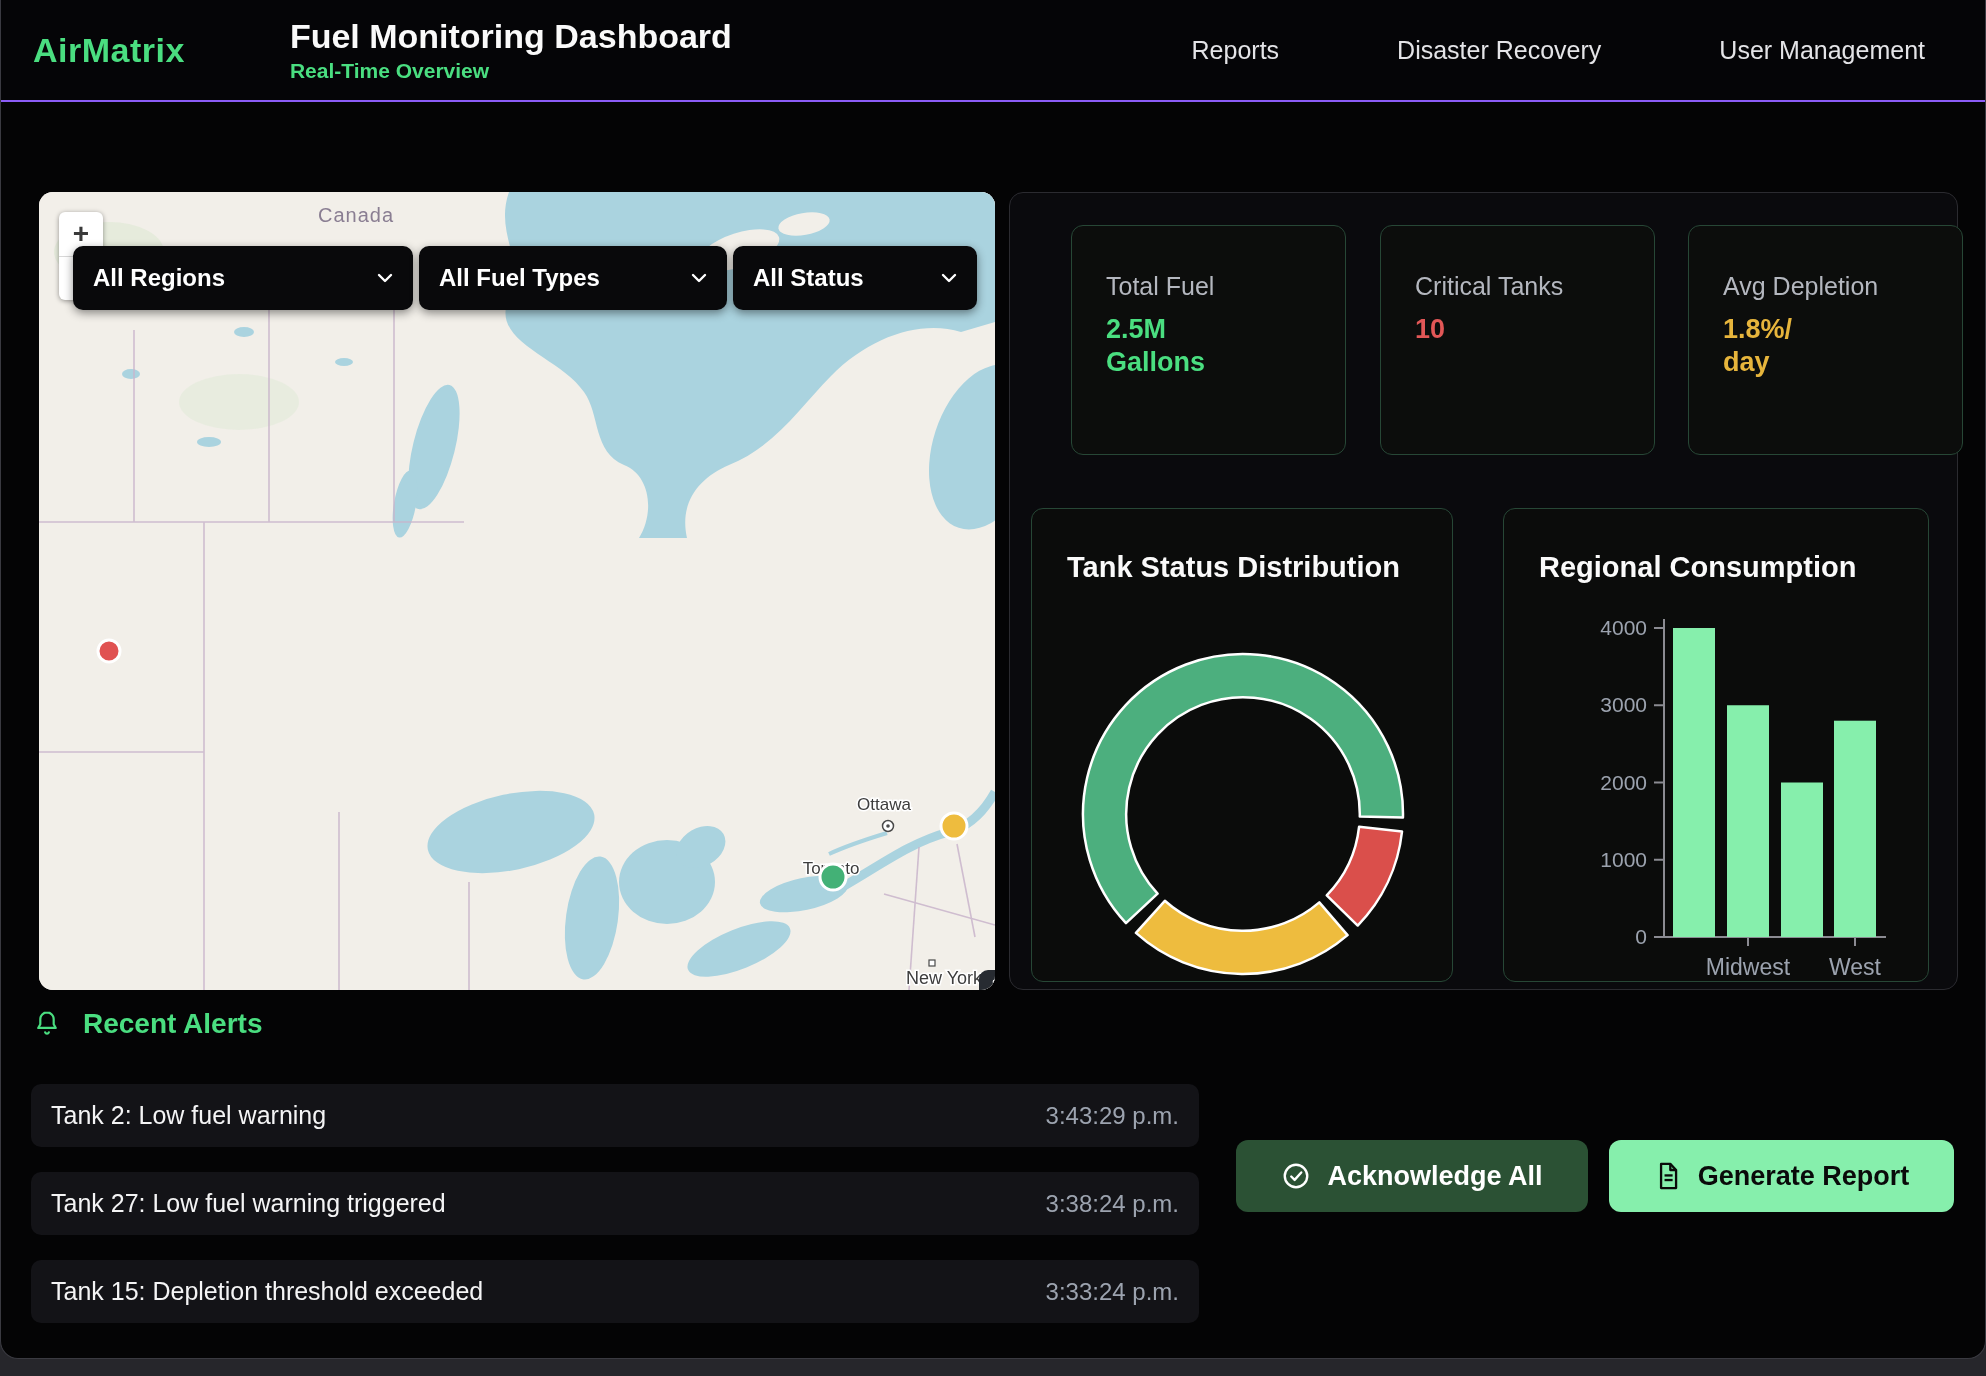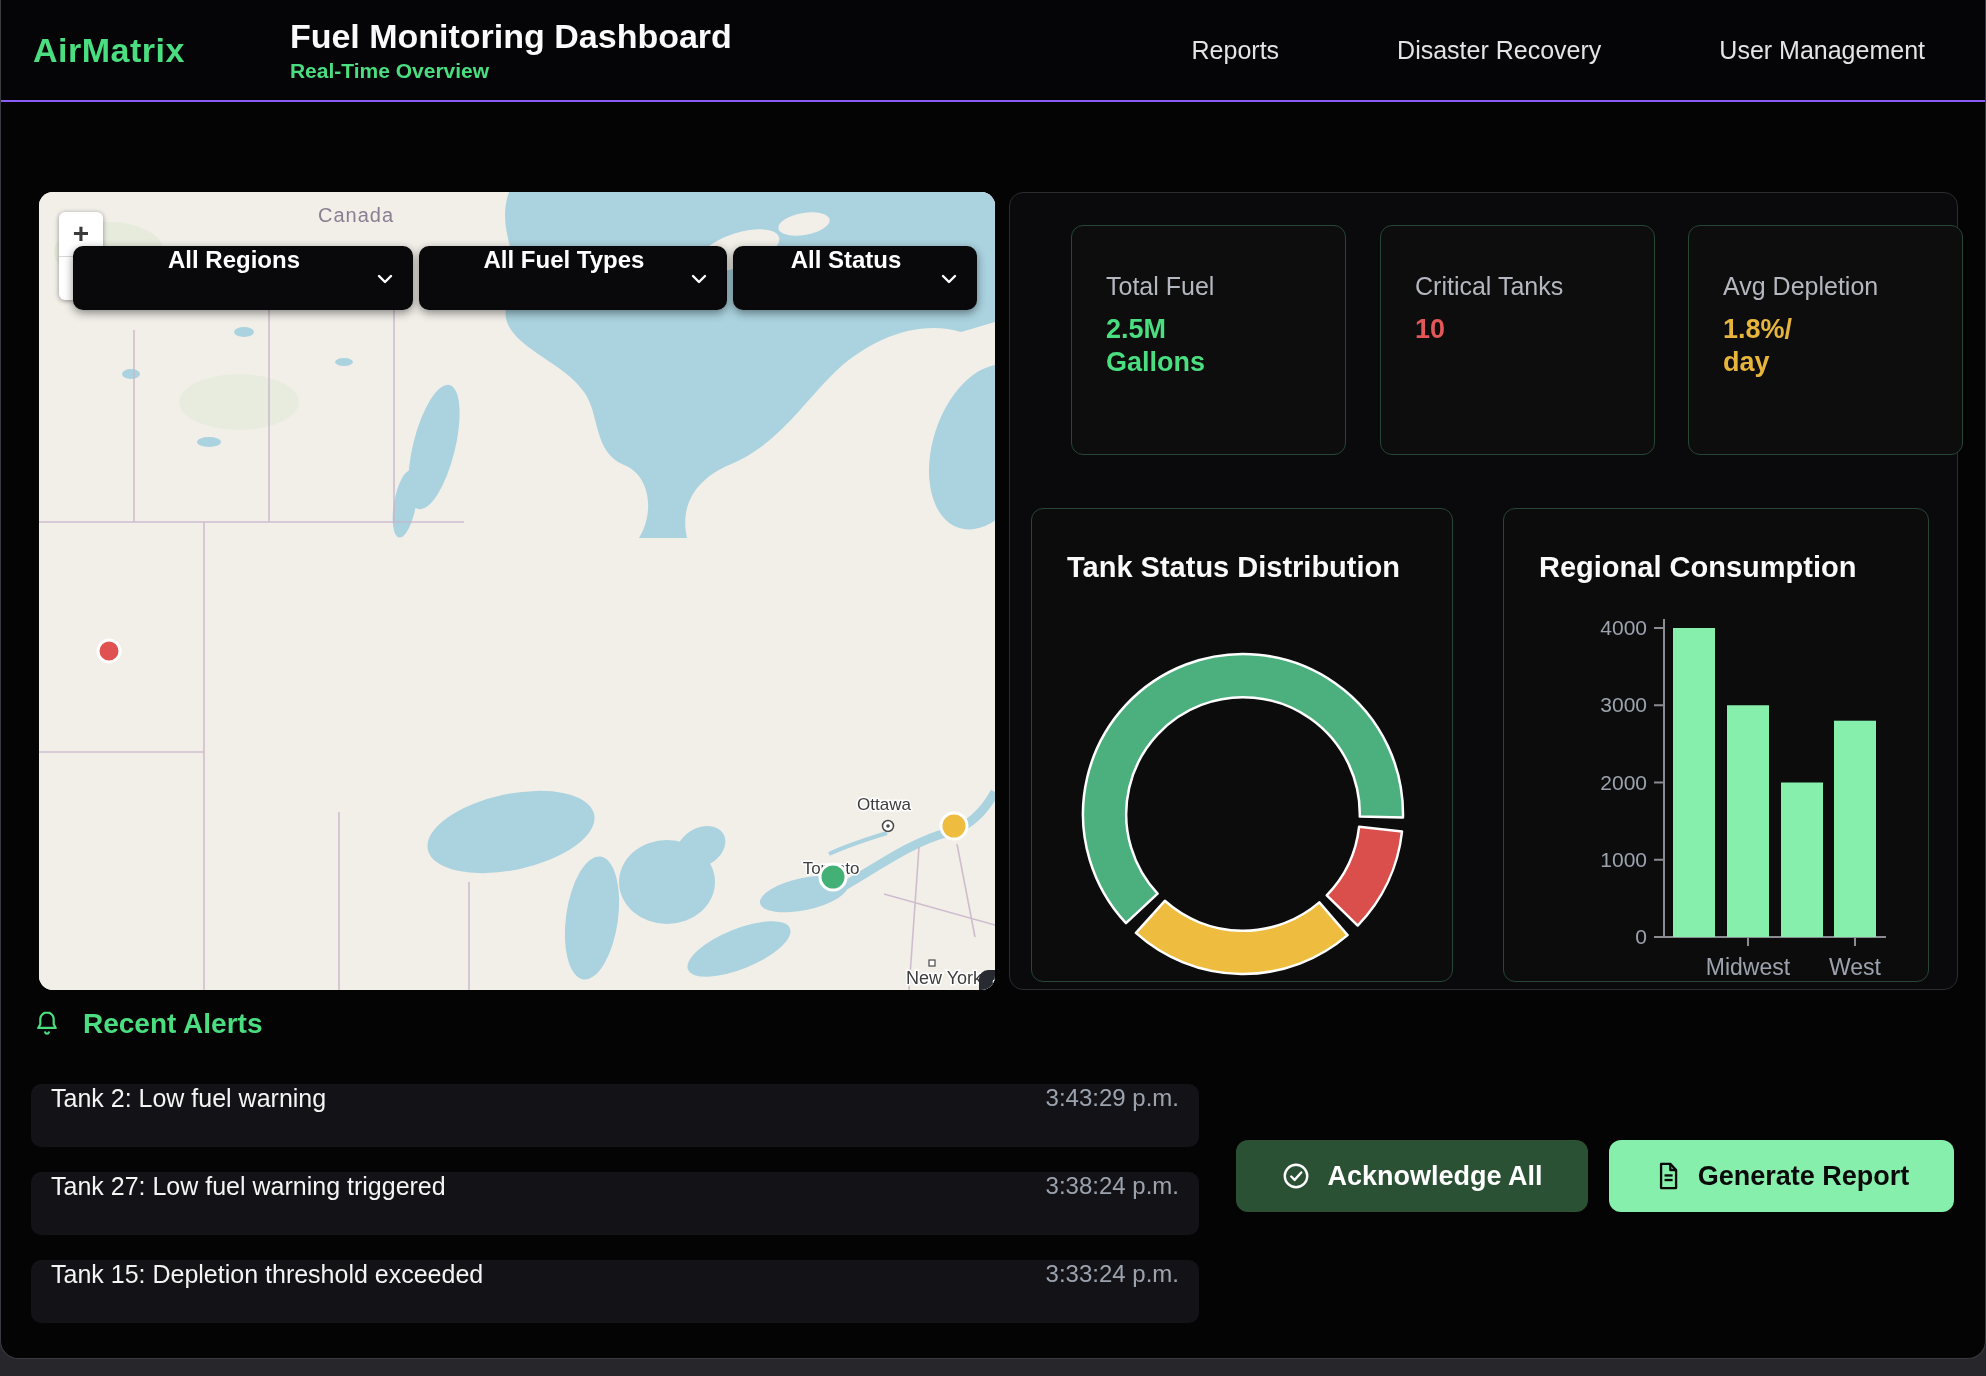--- a/index.html
+++ b/index.html
@@ -23,21 +23,21 @@
        overflow:hidden;background:#f2efe9;}
   .map svg.basemap{position:absolute;left:0;top:0;}
   .zoomctl{position:absolute;left:20px;top:20px;width:44px;height:88px;background:#ffffff;
            border-radius:6px;box-shadow:0 1px 5px rgba(0,0,0,.4);z-index:5;overflow:hidden;}
   .zoomctl .zbtn{width:100%;height:44px;display:flex;align-items:center;justify-content:center;
            font-size:28px;font-weight:bold;color:#3a3a3a;cursor:pointer;}
   .zoomctl .zbtn:first-child{border-bottom:1px solid #d8d8d8;}
   .filters{position:absolute;left:34px;top:54px;display:flex;gap:6px;z-index:10;}
   .dd{height:64px;background:#09090b;border-radius:10px;display:flex;align-items:center;
       color:#ffffff;font-size:24px;font-weight:bold;padding:0 20px;cursor:pointer;
-      box-shadow:0 3px 10px rgba(0,0,0,.45);flex-direction:column;}
+      box-shadow:0 3px 10px rgba(0,0,0,.45);}
   .dd span{margin-right:18px;}
   .dd.d1{width:300px;}.dd.d2{width:268px;}.dd.d3{width:204px;}
   .dd .chev{margin-left:auto;}
   .draghandle{position:absolute;left:940px;top:778px;width:40px;height:40px;background:#272b31;
       border-radius:9px;z-index:12;display:flex;align-items:center;justify-content:center;cursor:grab;}
 
   
   .panel{position:absolute;left:1008px;top:192px;width:947px;height:796px;background:#0a0a0d;
          border:1px solid #2b2b30;border-radius:14px;}
   .statcard{position:absolute;width:275px;height:230px;background:#0c0d0c;border:1px solid #274736;
@@ -47,21 +47,21 @@
   .statcard .svalue span{display:block;}
   .chartcard{position:absolute;width:422px;height:474px;background:#0b0c0b;border:1px solid #274736;
              border-radius:12px;box-sizing:border-box;}
   .chartcard .ctitle{position:absolute;left:35px;top:42px;font-size:29px;font-weight:bold;color:#fafafa;}
   .chartcard svg{position:absolute;left:0;top:0;}
 
   
   .alerts-head{position:absolute;left:32px;top:1008px;display:flex;align-items:center;gap:22px;}
   .alerts-head .atitle{font-size:28px;font-weight:bold;color:#4ade80;}
   .alertrow{position:absolute;left:30px;width:1168px;height:63px;background:#131317;border-radius:10px;
-            display:flex;cursor:pointer;}
+            display:flex;align-items:center;cursor:pointer;}
   .alertrow .atext{margin-left:20px;font-size:25px;color:#f4f4f5;}
   .alertrow .atime{margin-left:auto;margin-right:20px;font-size:24px;color:#9ca3af;}
 
   
   .actbtn{position:absolute;top:1140px;height:72px;border-radius:12px;display:flex;align-items:center;
           justify-content:center;gap:16px;font-size:27px;font-weight:bold;cursor:pointer;border:none;}
   .actbtn.ack{left:1235px;width:352px;}
   .actbtn.gen{left:1608px;width:345px;}
 
   .maplabel{font-family:"Liberation Sans",sans-serif;paint-order:stroke;stroke:#ffffff;stroke-width:3px;}

